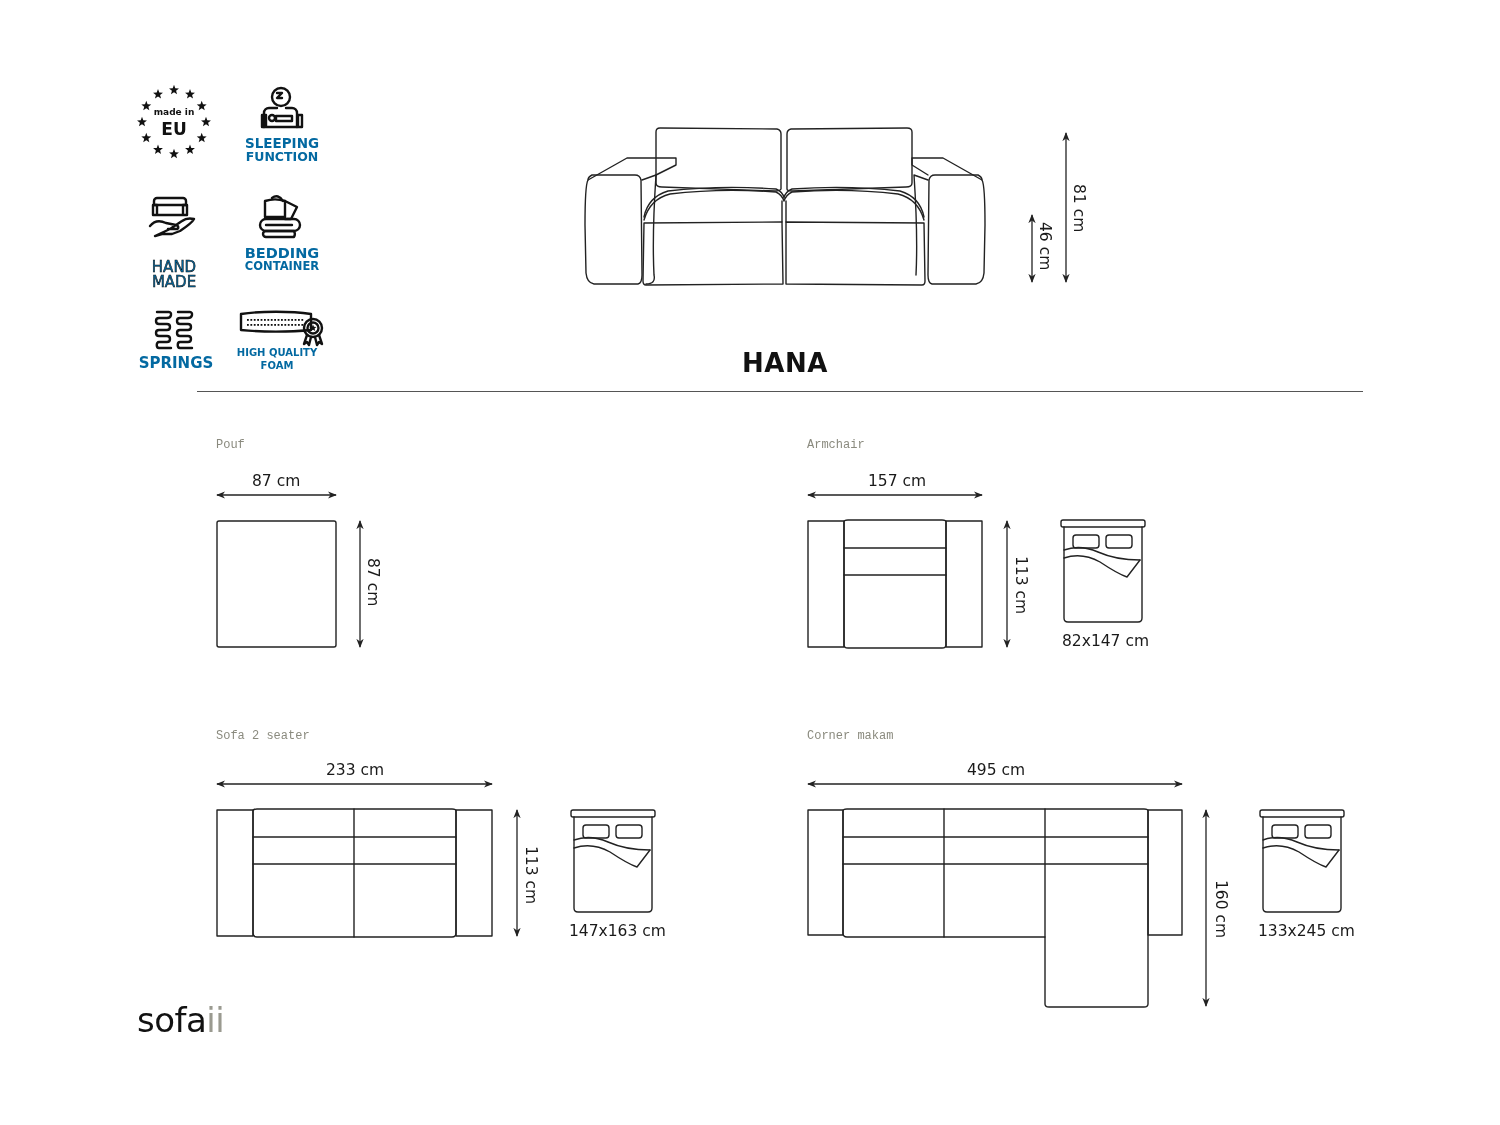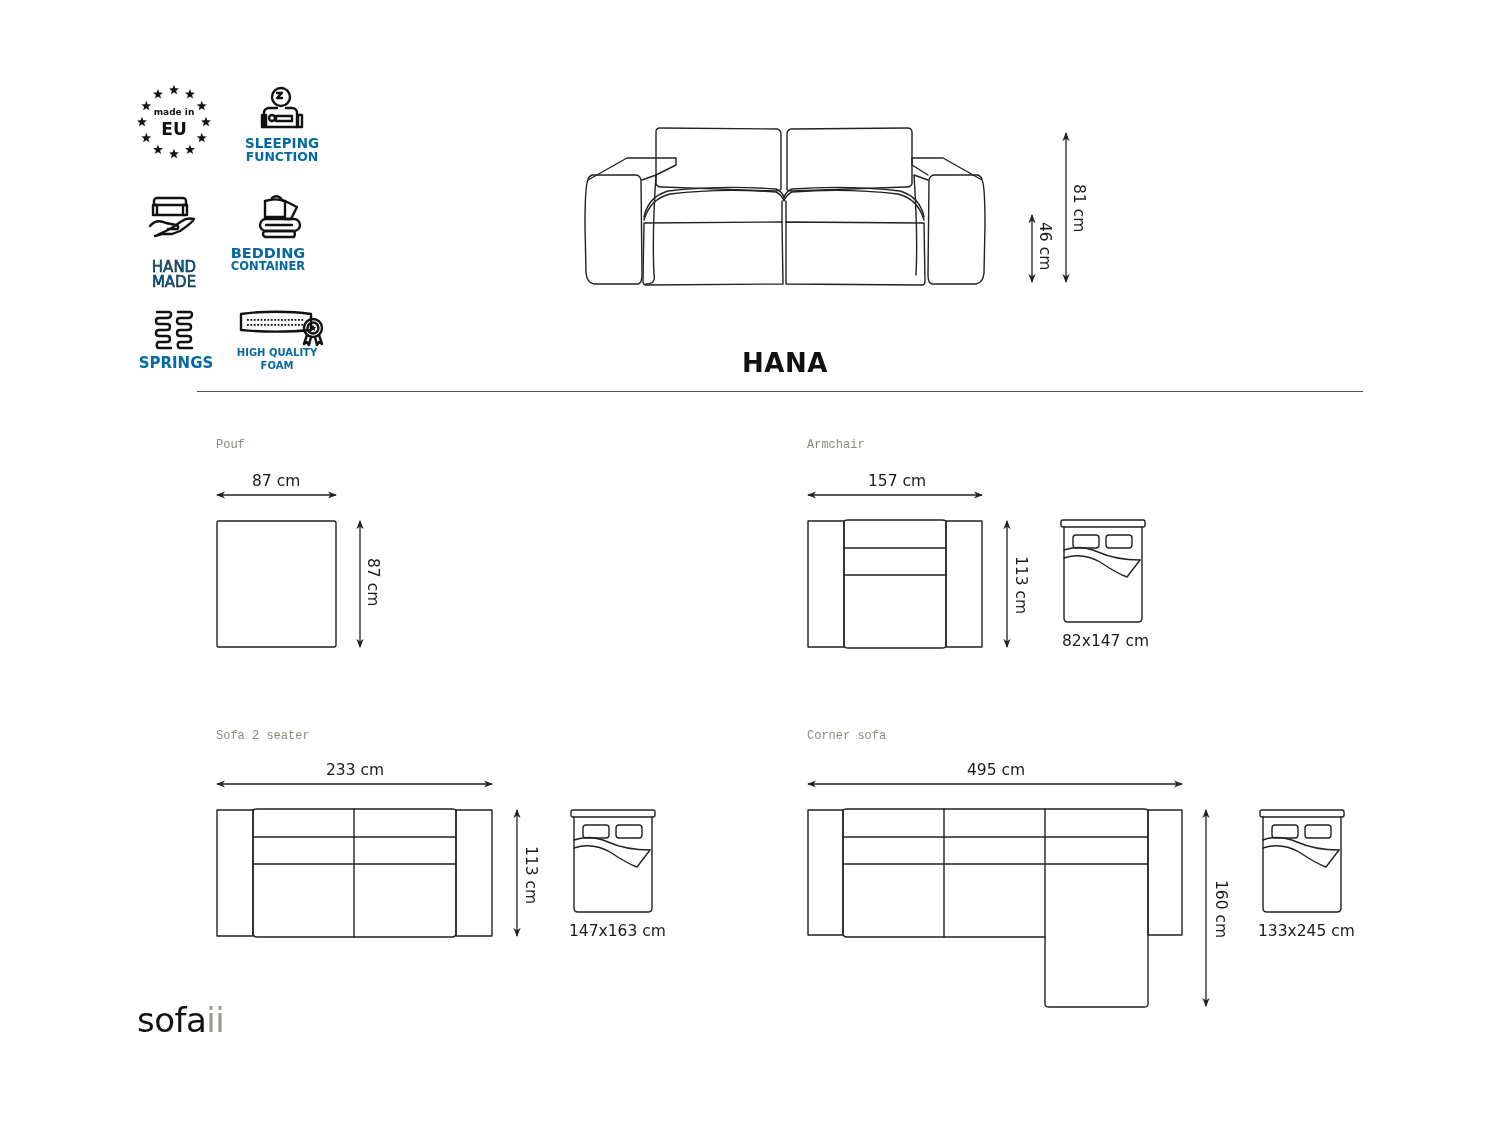--- a/index.html
+++ b/index.html
@@ -88,21 +88,21 @@
     </div>
   </div>
 
   <div>
     <svg style="left:258px;top:193px" width="46" height="48" viewBox="0 0 46 48">
       <path class="ic" d="M7,8 c6,-2 14,-2 20,0 l0,16 h-20 z" stroke-width="2"></path>
       <path class="ic" d="M14,5 c4,-3 8,-2 11,3 M27,8 l12,6 l-6,12 h-6" stroke-width="2"></path>
       <path class="ic" d="M8,26 h28 a6,6 0 0 1 0,12 h-28 a6,6 0 0 1 0,-12 z" stroke-width="2"></path>
       <path class="ic" d="M8,32 h26 M8,38 h28 a6,6 0 0 1 0,6 h-28 a3,3 0 0 1 0,-6" stroke-width="2"></path>
     </svg>
-    <div class="feat-label" style="left:216px;top:246px;width:104px;font-size:14.5px;">
+    <div class="feat-label" style="left:230px;top:246px;width:104px;font-size:14.5px;">
       <span>BEDDING</span>
       <span style="font-size:11.5px">CONTAINER</span>
     </div>
   </div>
 
   <div>
     <svg style="left:152px;top:309px" width="46" height="40" viewBox="0 0 46 40">
       <g class="ic" stroke-width="2.2">
         <path d="M5,3 h12 c3,0 3,6 -2,6 h-8 c-4,0 -4,6 0,6 h8 c4,0 4,6 0,6 h-8 c-4,0 -4,6 0,6 h8 c4,0 4,6 0,6 h-8 c-3,0 -3,6 0,6 h12"></path>
         <path d="M26,3 h12 c3,0 3,6 -2,6 h-8 c-4,0 -4,6 0,6 h8 c4,0 4,6 0,6 h-8 c-4,0 -4,6 0,6 h8 c4,0 4,6 0,6 h-8 c-3,0 -3,6 0,6 h12"></path>
@@ -258,21 +258,21 @@
         <rect class="ln" x="15" y="17" width="26" height="13" rx="3"></rect>
         <rect class="ln" x="48" y="17" width="26" height="13" rx="3"></rect>
         <path class="ln" d="M6,32 Q22,26 40,34 Q58,42 82,42"></path>
         <path class="ln" d="M6,40 Q24,34 42,44 Q60,56 69,59 L82,42"></path>
       </g>
   </svg>
   <div class="dim" style="left:569px;top:922px">147x163 cm</div>
 </div>
 
 <div>
-  <div class="section-label" style="left:807px;top:729px">Corner sofa</div>
+  <div class="section-label" style="left:807px;top:729px">Corner makam</div>
   <div class="dim" style="left:967px;top:761px">495 cm</div>
   <svg style="left:800px;top:777px" width="440" height="240">
     <line class="arrow" x1="8" y1="7" x2="382" y2="7" marker-start="url(#ah)" marker-end="url(#ah)"></line>
     <rect class="ln" x="8" y="33" width="35" height="125"></rect>
     <rect class="ln" x="348" y="33" width="34" height="125"></rect>
     <path class="ln" d="M43,34 Q43,32 47,32 L344,32 Q348,32 348,34 L348,227 Q348,230 344,230 L249,230 Q245,230 245,227 L245,160 L47,160 Q43,160 43,156 Z"></path>
     <line class="ln" x1="43" y1="60" x2="348" y2="60"></line>
     <line class="ln" x1="43" y1="87" x2="348" y2="87"></line>
     <line class="ln" x1="144" y1="32" x2="144" y2="160"></line>
     <line class="ln" x1="245" y1="32" x2="245" y2="160"></line>

